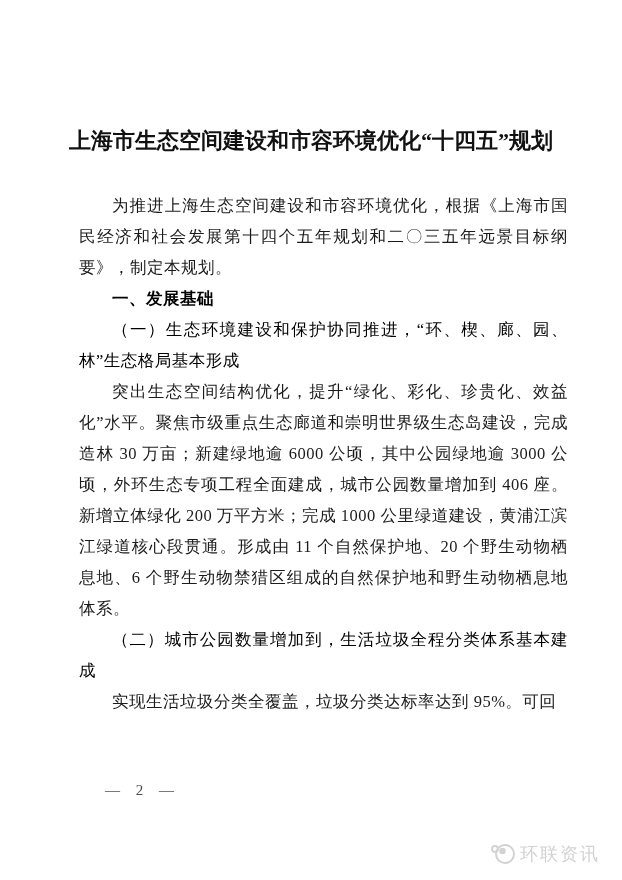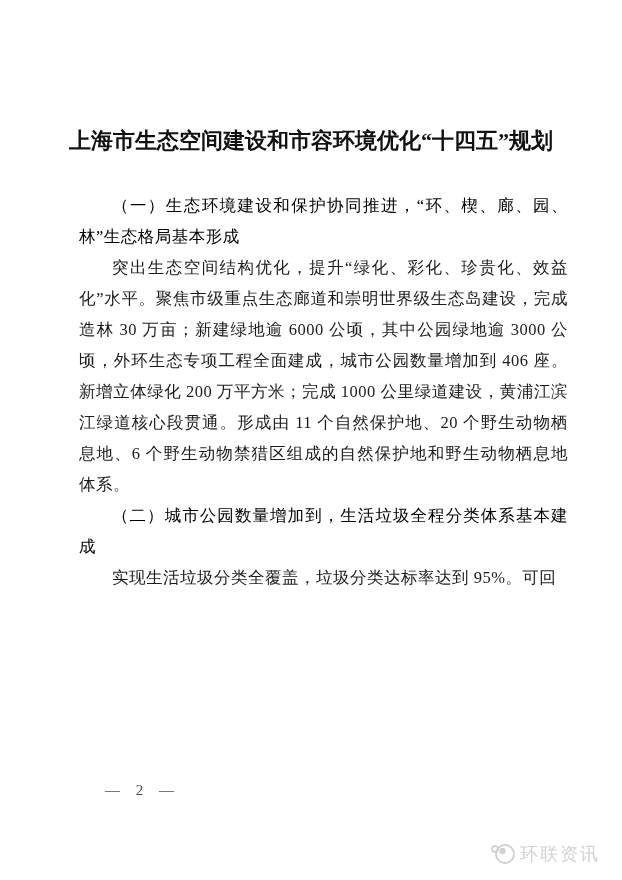--- a/index.html
+++ b/index.html
@@ -77,20 +77,22 @@
   }
 </style>
 </head>
 <body>
 
 <div class="page">
 
   <h1 class="doc-title">上海市生态空间建设和市容环境优化“十四五”规划</h1>
 
   <div class="doc-body">
+      <p class="para body">为推进上海生态空间建设和市容环境优化，根据《上海市国民经济和社会发展第十四个五年规划和二〇三五年远景目标纲要》，制定本规划。</p>
+      <p class="para heading-1">一、发展基础</p>
       <p class="para heading-2">（一）生态环境建设和保护协同推进，“环、楔、廊、园、林”生态格局基本形成</p>
       <p class="para body">突出生态空间结构优化，提升“绿化、彩化、珍贵化、效益化”水平。聚焦市级重点生态廊道和崇明世界级生态岛建设，完成造林 30 万亩；新建绿地逾 6000 公顷，其中公园绿地逾 3000 公顷，外环生态专项工程全面建成，城市公园数量增加到 406 座。新增立体绿化 200 万平方米；完成 1000 公里绿道建设，黄浦江滨江绿道核心段贯通。形成由 11 个自然保护地、20 个野生动物栖息地、6 个野生动物禁猎区组成的自然保护地和野生动物栖息地体系。</p>
       <p class="para heading-2">（二）城市公园数量增加到，生活垃圾全程分类体系基本建成</p>
       <p class="para body">实现生活垃圾分类全覆盖，垃圾分类达标率达到 95%。可回</p>
     </div>
 
   <div class="page-footer">— 2 —</div>
 
   <div class="watermark">
     <span style="display:inline-flex;">

